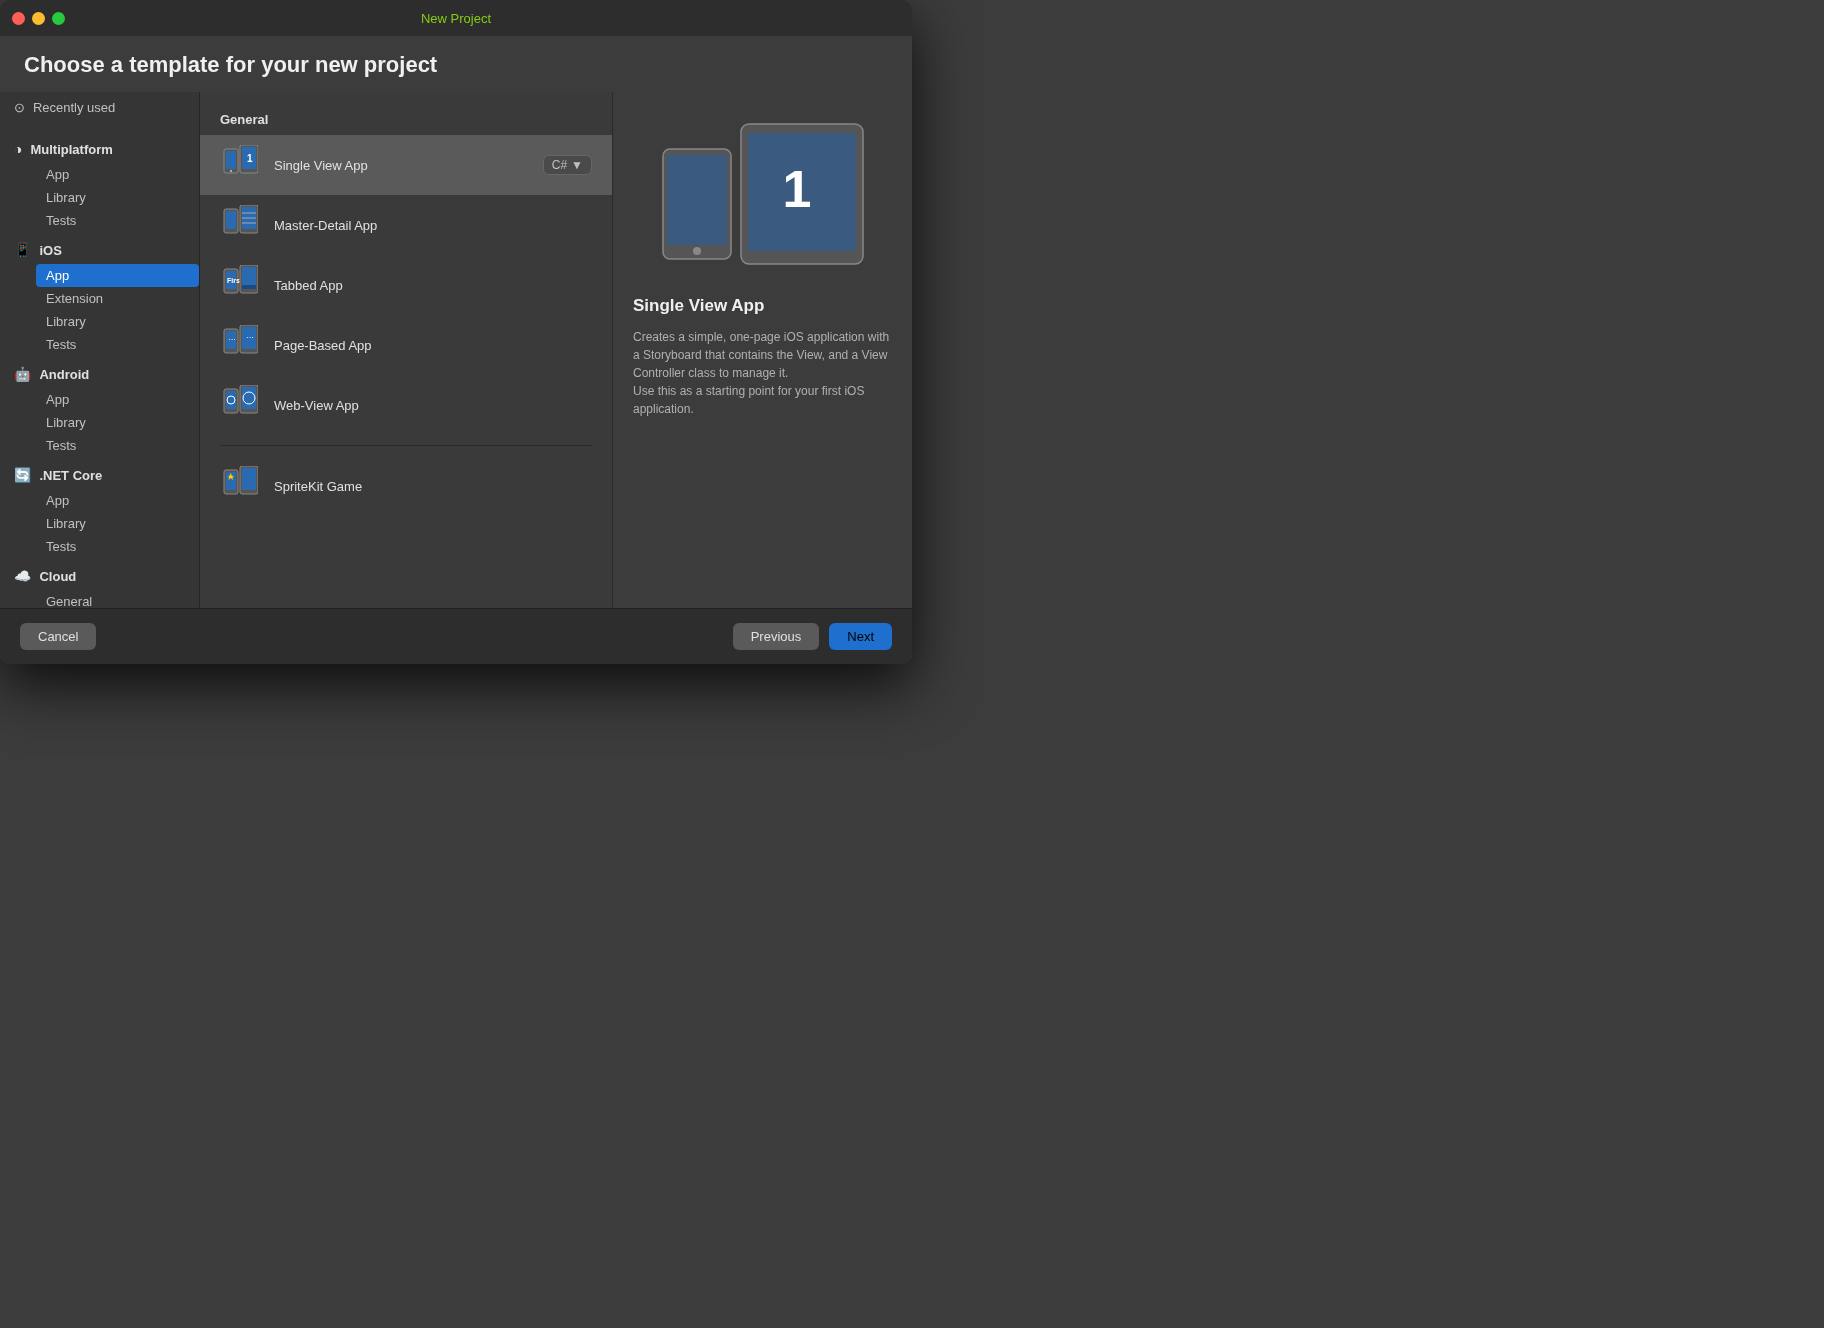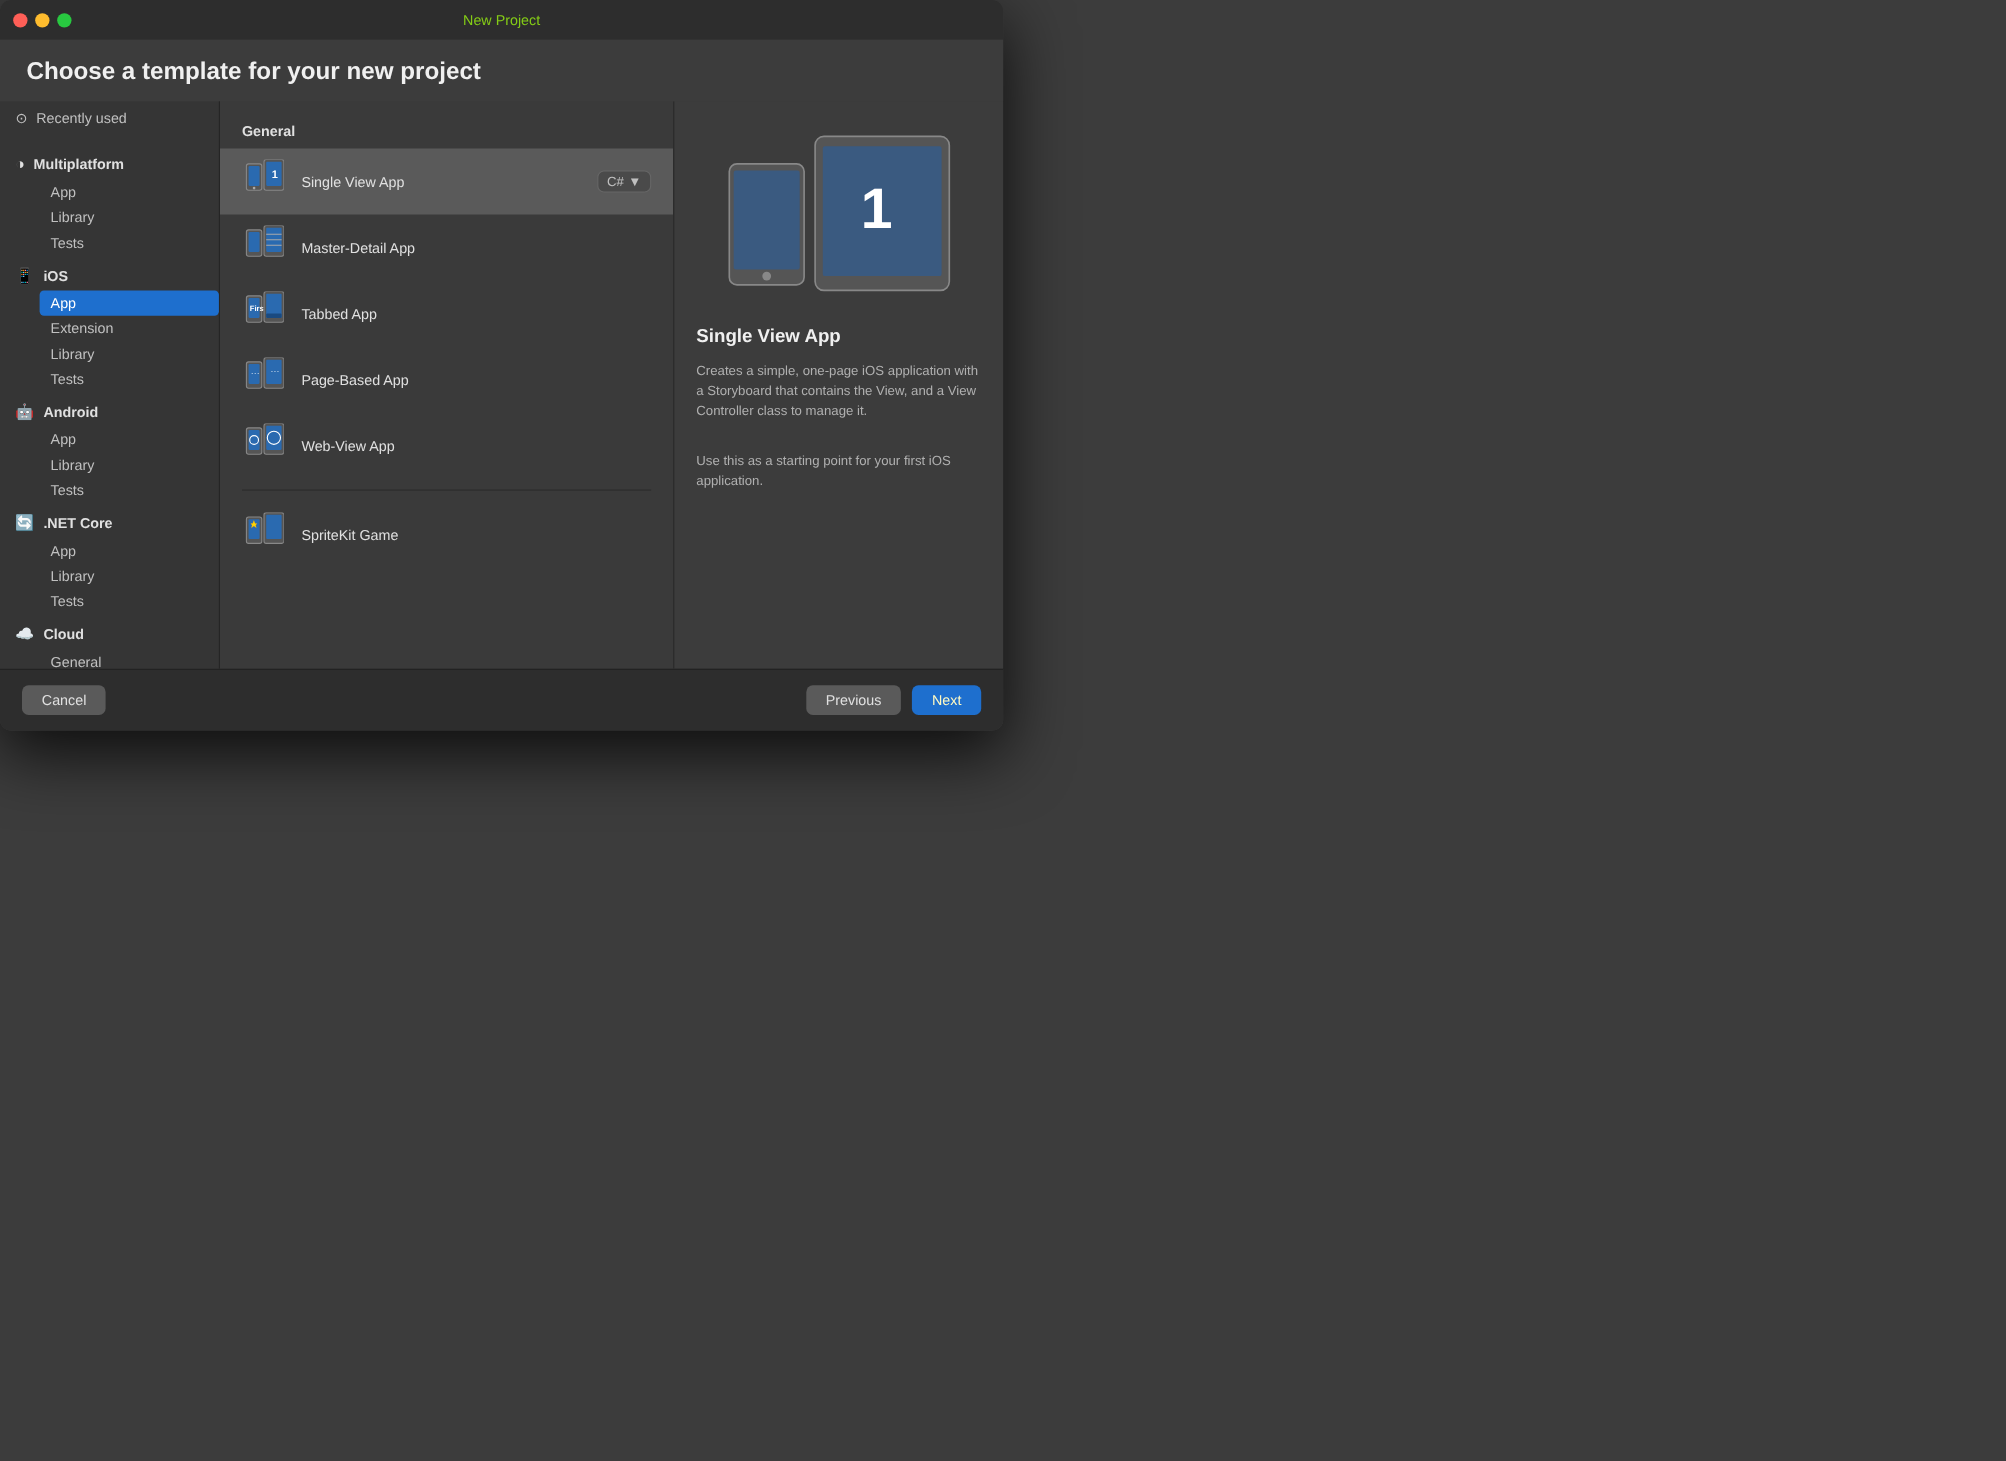--- a/index.html
+++ b/index.html
@@ -207,21 +207,21 @@
       cursor: pointer;
       border: none;
       font-family: inherit;
     }
     .btn-secondary {
       background: #5a5a5a;
       color: #e0e0e0;
     }
     .btn-primary {
       background: #1e6fce;
-      color: #fef9c3;
+      color: #000000;
     }
     .btn-cancel {
       background: #5a5a5a;
       color: #e0e0e0;
     }
     
     .window {
       display: flex;
       flex-direction: column;
       height: 100%;
@@ -439,21 +439,21 @@
           <circle cx="44" cy="132" r="4" fill="#888"></circle>
 
           <rect x="88" y="5" width="122" height="140" rx="8" fill="#555" stroke="#888" stroke-width="1.5"></rect>
           <rect x="95" y="14" width="108" height="118" rx="2" fill="#3a5a80"></rect>
 
           <text x="144" y="88" fill="white" font-size="52" font-weight="bold" text-anchor="middle" font-family="Arial">1</text>
         </svg>
       </div>
 
       <div class="preview-title">Single View App</div>
-      <div class="preview-description" style="margin-bottom: 28px;">Creates a simple, one-page iOS application with a Storyboard that contains the View, and a View Controller class to manage it.</div>
+      <div class="preview-description" style="margin-bottom: 0;">Creates a simple, one-page iOS application with a Storyboard that contains the View, and a View Controller class to manage it.</div>
       <div class="preview-description">Use this as a starting point for your first iOS application.</div>
     </div>
 
   </div>
 
   <div class="footer">
     <button class="btn btn-cancel">Cancel</button>
     <div class="footer-right">
       <button class="btn btn-secondary">Previous</button>
       <button class="btn btn-primary">Next</button>

